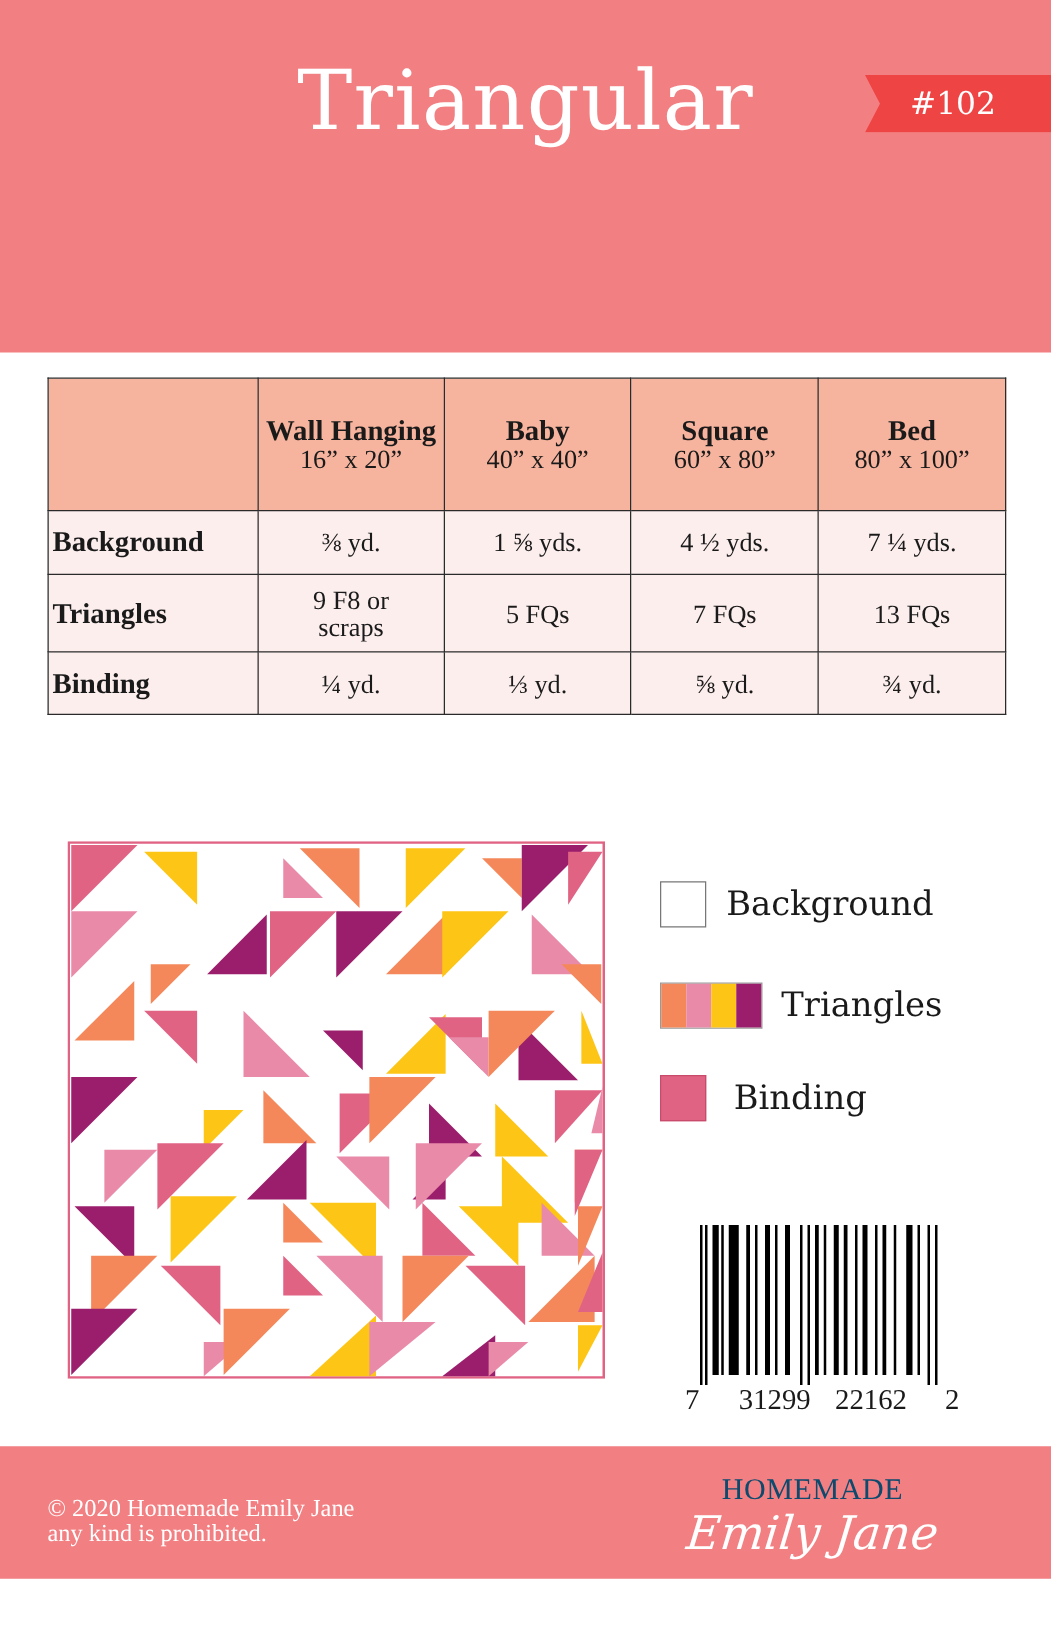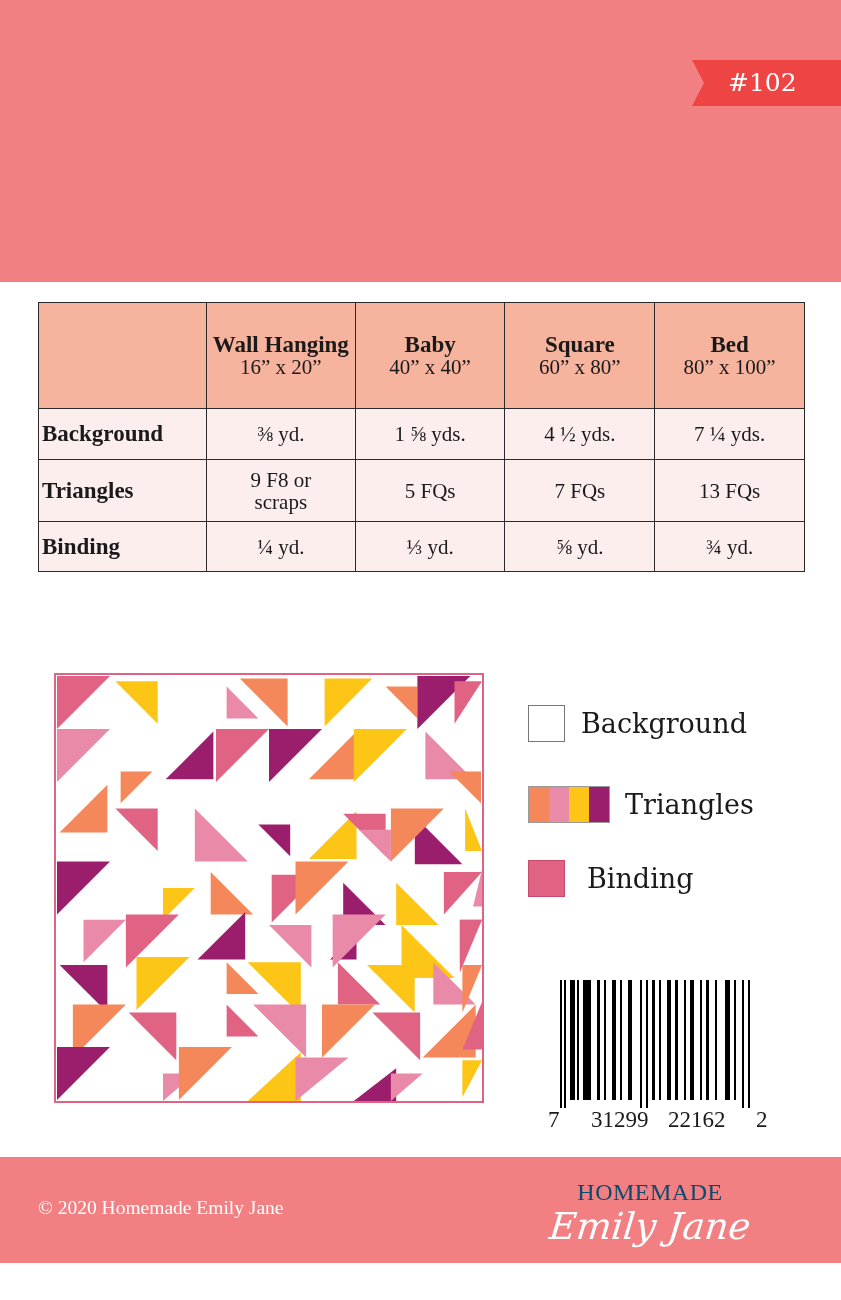--- a/index.html
+++ b/index.html
@@ -39,20 +39,21 @@
 
   .footer { position: absolute; left: 0; top: 1157px; width: 841px; height: 106px; background: #f27f82; }
   .copy { position: absolute; left: 38px; top: 41px; color: #ffffff; font-family: "Liberation Serif", serif; font-size: 19.5px; line-height: 20px; }
   .brand1 { position: absolute; left: 540px; top: 22px; width: 220px; text-align: center; color: #0c4a6e; font-family: "Liberation Serif", serif; font-size: 24px; letter-spacing: 0.5px; }
   .brand2 { position: absolute; left: 540px; top: 48px; width: 220px; text-align: center; color: #ffffff; font-family: "DejaVu Serif", serif; font-style: italic; font-size: 37px; transform: skewX(-6deg); }
 </style>
 </head>
 <body>
 
 <div class="header">
+  <div class="title">Triangular</div>
   <div class="ribbon">
     <span>#102</span>
   </div>
 </div>
 
 <table class="yard">
   <colgroup>
       <col class="c0">
       <col class="c1">
       <col class="c2">
@@ -241,16 +242,17 @@
     </div>
   <span class="bc-num" style="left:0">7</span>
   <span class="bc-num" style="left:43px">31299</span>
   <span class="bc-num" style="left:120px">22162</span>
   <span class="bc-num" style="left:208px">2</span>
 </div>
 
 <div class="footer">
   <div class="copy">
     <div>© 2020 Homemade Emily Jane</div>
+    <div>any kind is prohibited.</div>
   </div>
   <div class="brand1">HOMEMADE</div>
   <div class="brand2">Emily Jane</div>
 </div>
 
 </body></html>

